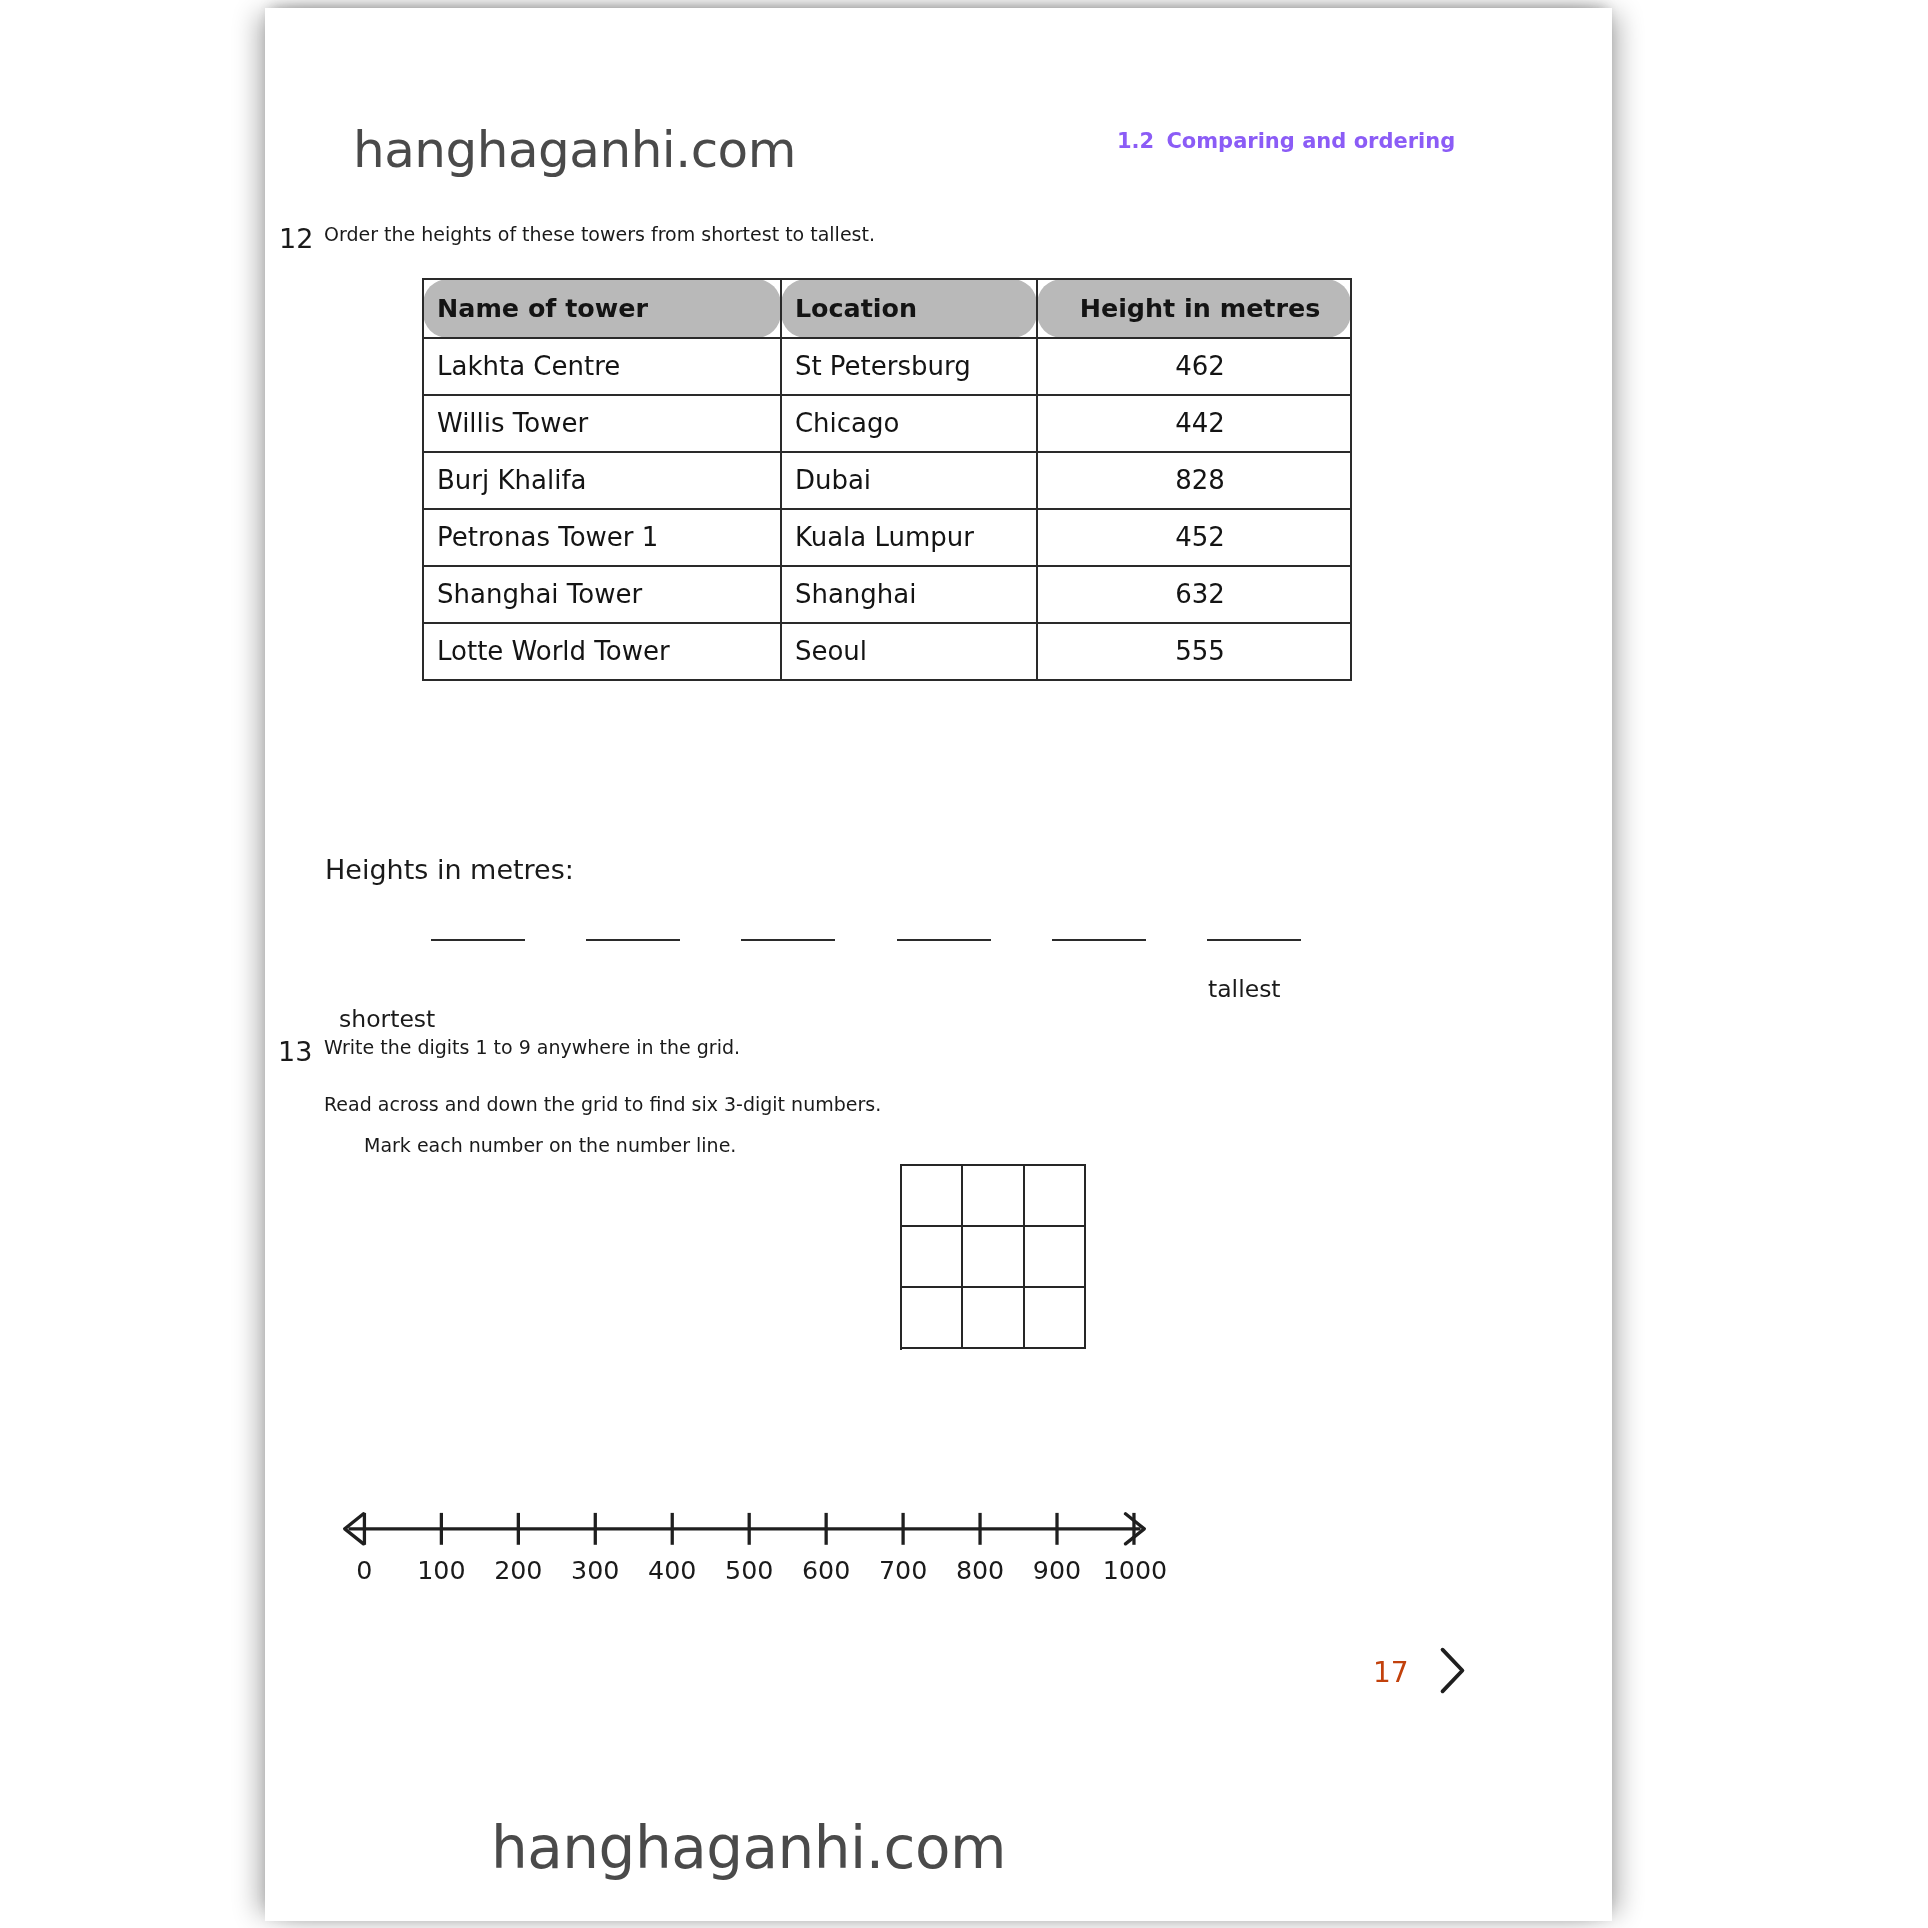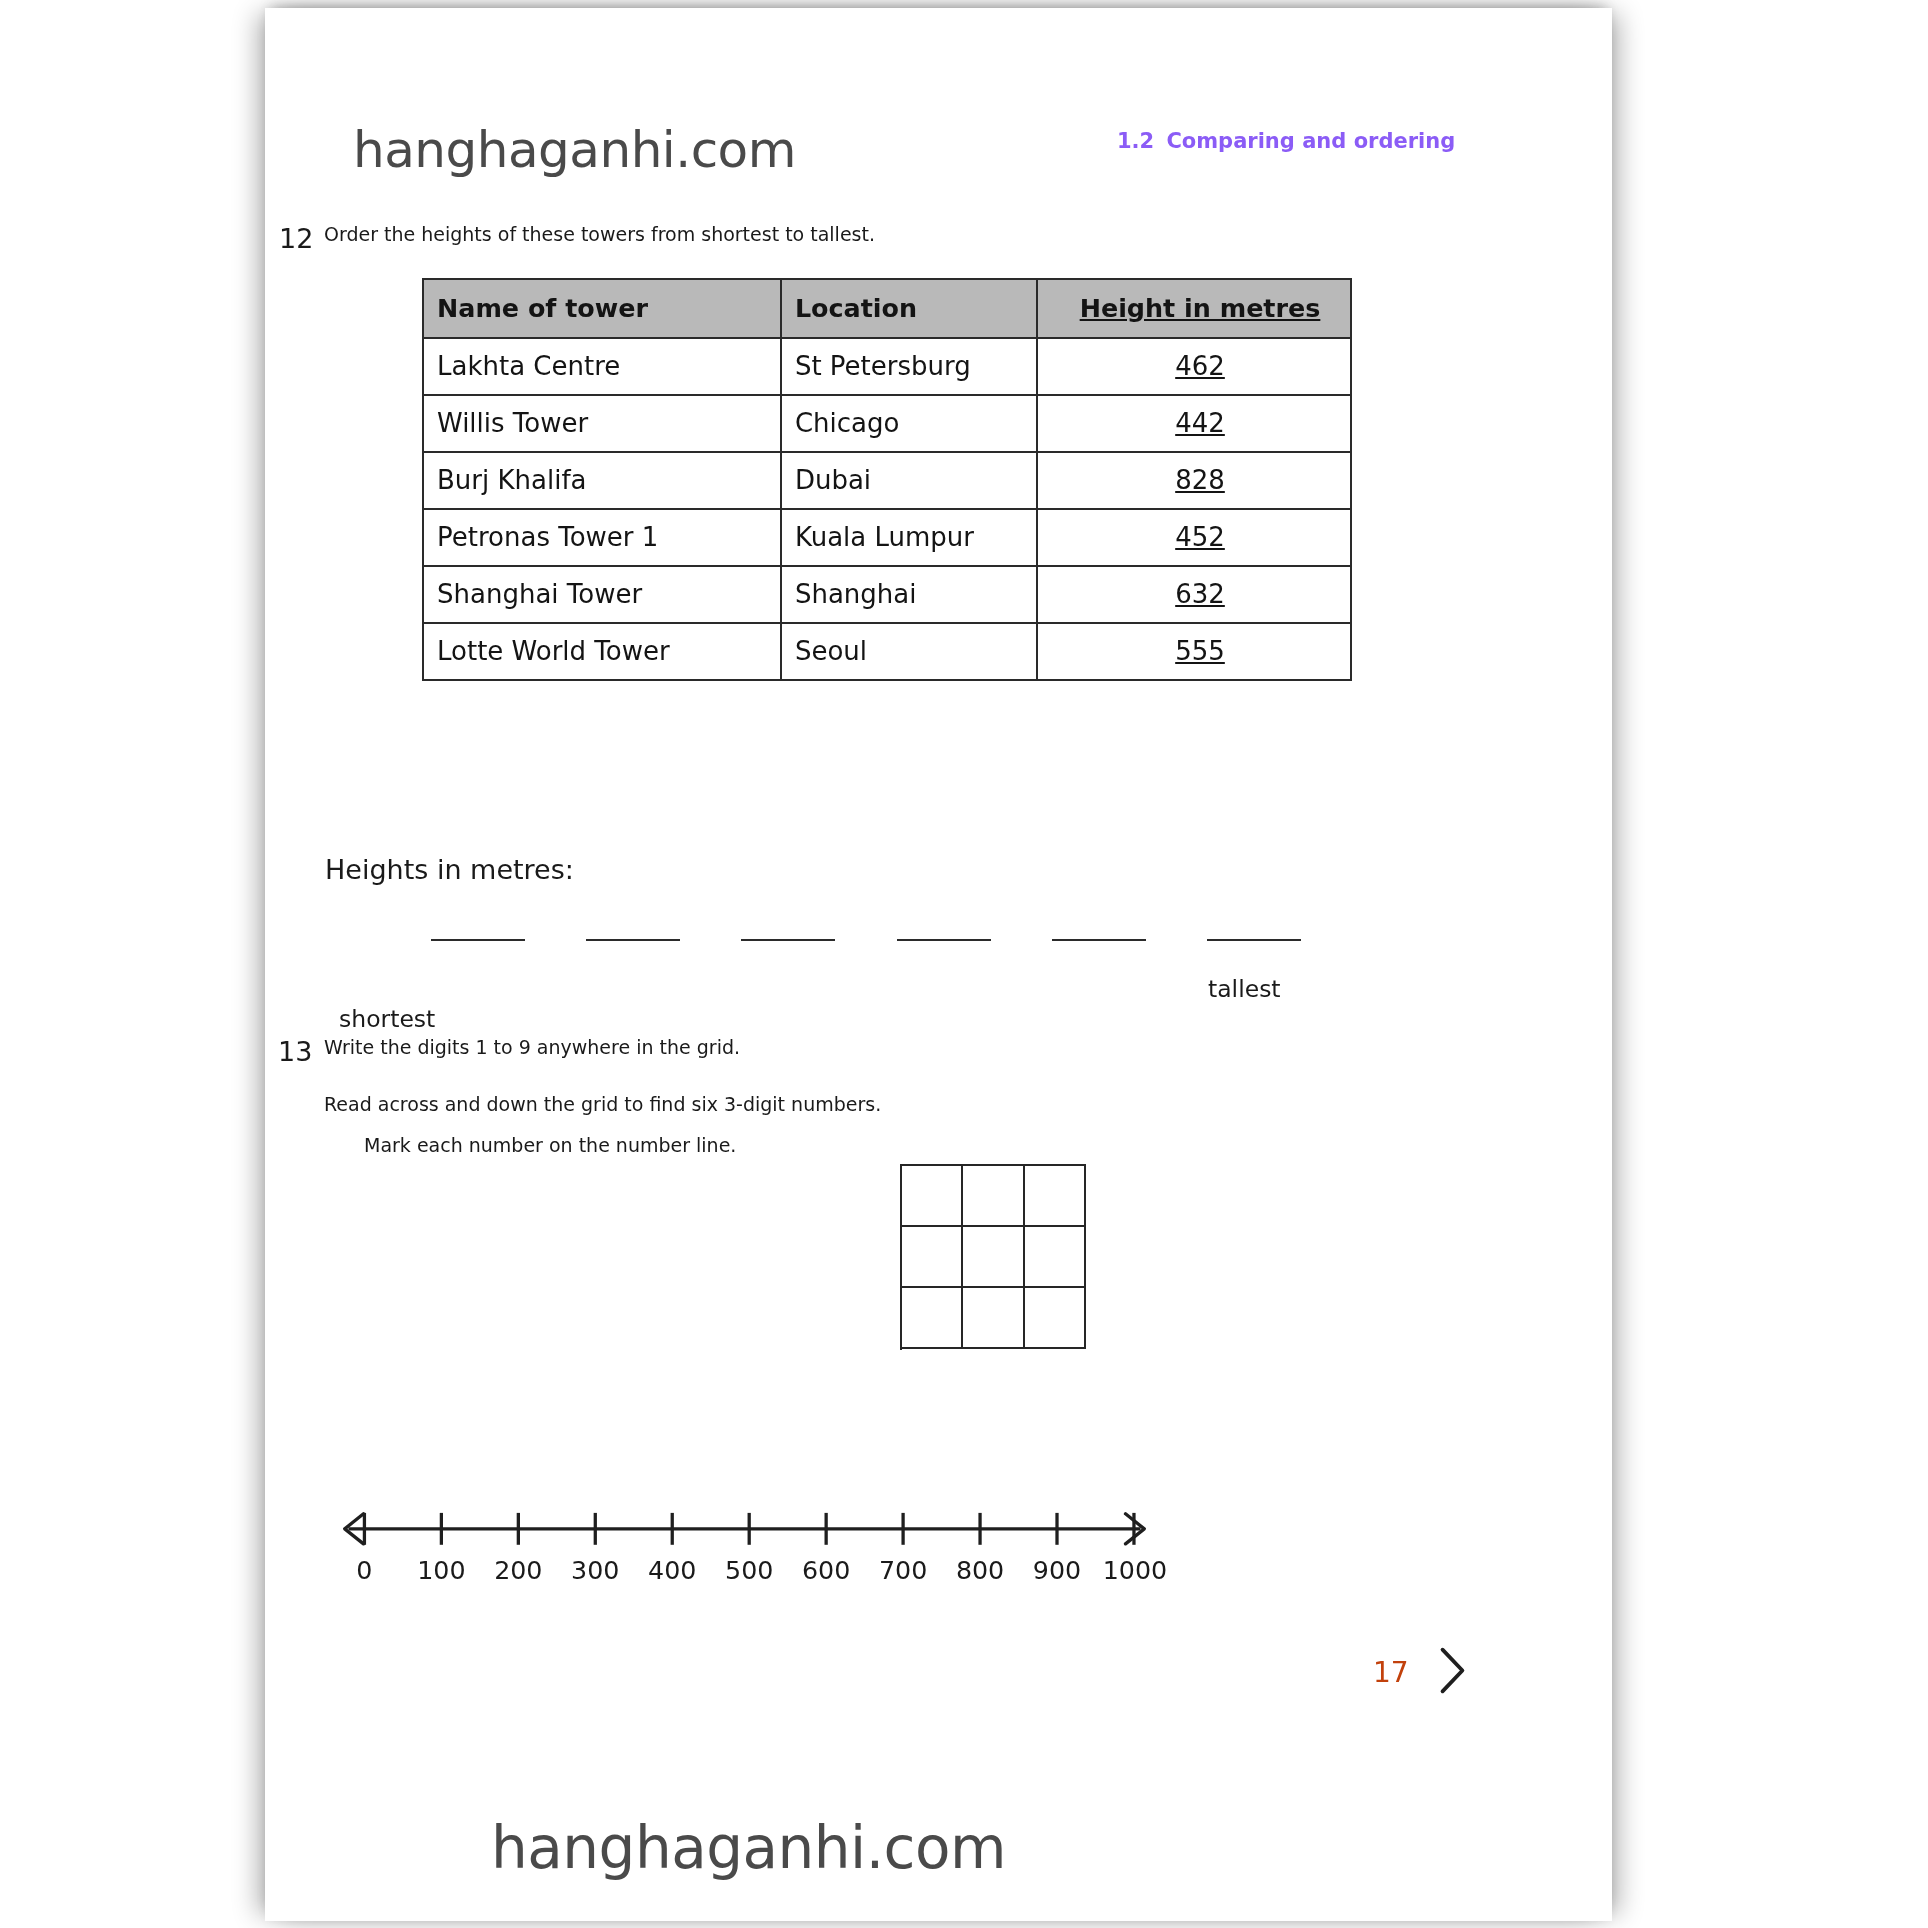--- a/index.html
+++ b/index.html
@@ -104,24 +104,25 @@
     padding: 0 0 0 13px;
     box-sizing: border-box;
     vertical-align: middle;
     text-align: left;
   }
   #towers-table thead th {
     background: #b9b9b9;
     font-weight: bold;
     font-size: 25.4px;
     height: 59px;
+    border-radius: 25px;
   }
   #towers-table .col-name   { width: 334px; }
   #towers-table .col-loc    { width: 239px; }
-  #towers-table .col-height { width: 293px; text-align: center; padding-left: 12px; text-decoration: underline; }
+  #towers-table .col-height { width: 293px; text-align: center; padding-left: 12px; }
   #towers-table thead .col-height { text-align: center; }
 
   
   #heights-label {
     position: absolute;
     left: 60px;
     top: 846px;
     font-size: 27px;
     color: #1a1a1a;
   }

